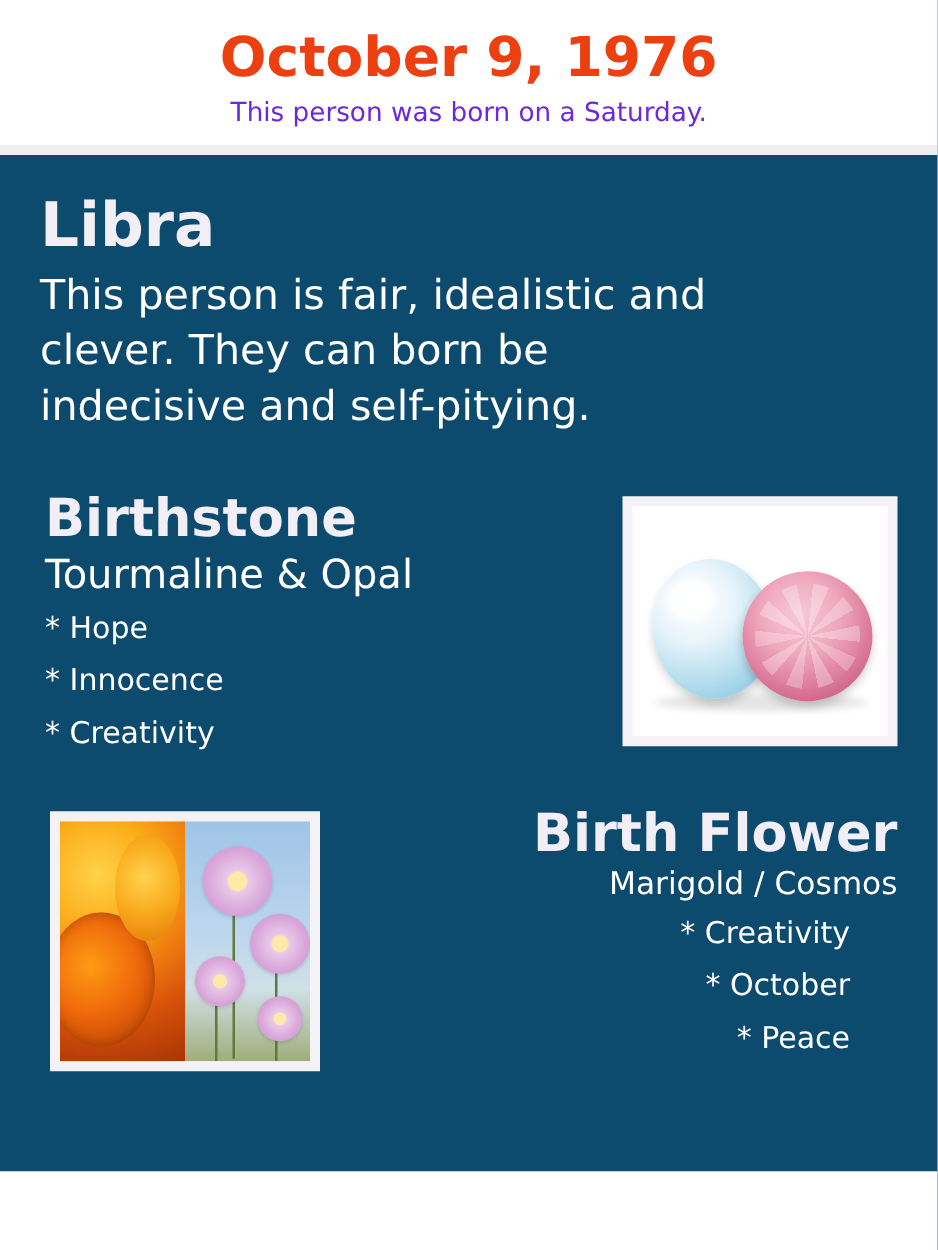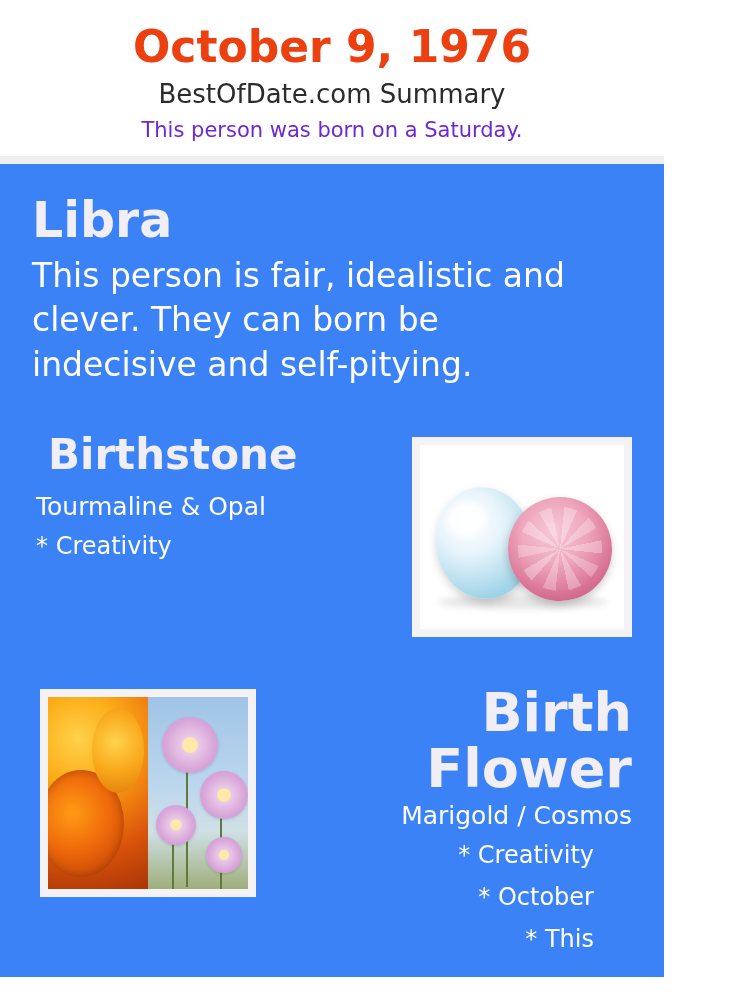--- a/index.html
+++ b/index.html
@@ -8,21 +8,21 @@
   }
   body {
     width: 750px;
     height: 1000px;
     overflow: hidden;
     background: #ffffff;
     font-family: "DejaVu Sans", sans-serif;
   }
 
   .page {
-    width: 664px;
+    width: 750px;
     height: 1000px;
     position: relative;
     background: #ffffff;
   }
 
   
   .header {
     background: #ffffff;
     padding: 24px 20px 14px 20px;
     text-align: center;
@@ -49,21 +49,21 @@
   }
 
   .divider {
     height: 8px;
     background: #efefef;
     width: 100%;
   }
 
   
   .body-panel {
-    background: #3b82f6;
+    background: #0c4a6e;
     width: 100%;
     height: 813px;
     box-sizing: border-box;
     padding: 22px 32px 0 32px;
     position: relative;
     color: #ffffff;
   }
 
   .zodiac-name {
     font-size: 49px;
@@ -84,27 +84,27 @@
   .stone-section {
     margin-top: 46px;
     position: relative;
     min-height: 230px;
   }
   .stone-title {
     font-size: 42px;
     font-weight: bold;
     color: #f2eef5;
     line-height: 1.05;
-    margin-left: 16px;
+    margin-left: 4px;
   }
   .stone-name {
-    font-size: 25px;
+    font-size: 32px;
     color: #ffffff;
     line-height: 1.15;
-    margin-top: 16px;
+    margin-top: 4px;
     margin-left: 4px;
   }
   .trait-list {
     margin-top: 12px;
     margin-left: 4px;
   }
   .trait {
     font-size: 24px;
     color: #ffffff;
     line-height: 1.0;
@@ -286,21 +286,21 @@
   .stem.s1 { left: 38px; top: 70px; height: 120px; }
   .stem.s2 { left: 72px; top: 118px; height: 74px; }
   .stem.s3 { left: 24px; top: 144px; height: 50px; }
 
   .flower-text {
     margin-left: 248px;
     text-align: right;
     padding-top: 0px;
   }
   .flower-title {
-    font-size: 54px;
+    font-size: 42px;
     font-weight: bold;
     color: #f2eef5;
     line-height: 1.05;
   }
   .flower-name {
     font-size: 25px;
     color: #ffffff;
     line-height: 1.15;
     margin-top: 4px;
   }
@@ -314,35 +314,36 @@
     padding-right: 38px;
   }
 </style>
 </head>
 <body>
 
 <div class="page">
 
   <div class="header">
     <div class="header-date">October 9, 1976</div>
-    <div class="header-sub">BestOfDate.com Summary</div>
     <div class="header-note">This person was born on a Saturday.</div>
   </div>
 
   <div class="divider"></div>
 
   <div class="body-panel">
 
     <div class="zodiac-name">Libra</div>
     <div class="zodiac-desc">This person is fair, idealistic and clever. They can born be indecisive and self-pitying.</div>
 
     <div class="stone-section">
       <div class="stone-title">Birthstone</div>
       <div class="stone-name">Tourmaline &amp; Opal</div>
       <div class="trait-list">
+        <div class="trait">* Hope</div>
+        <div class="trait">* Innocence</div>
         <div class="trait">* Creativity</div>
       </div>
 
       <div class="stone-img-frame">
         <div class="stone-img">
           <div class="stone-shadow"></div>
           <div class="opal"></div>
           <div class="tourmaline"></div>
         </div>
       </div>
@@ -363,19 +364,19 @@
           </div>
         </div>
       </div>
 
       <div class="flower-text">
         <div class="flower-title">Birth Flower</div>
         <div class="flower-name">Marigold / Cosmos</div>
         <div class="flower-traits">
           <div class="trait">* Creativity</div>
           <div class="trait">* October</div>
-          <div class="trait">* This</div>
+          <div class="trait">* Peace</div>
         </div>
       </div>
     </div>
 
   </div>
 </div>
 
 </body></html>

